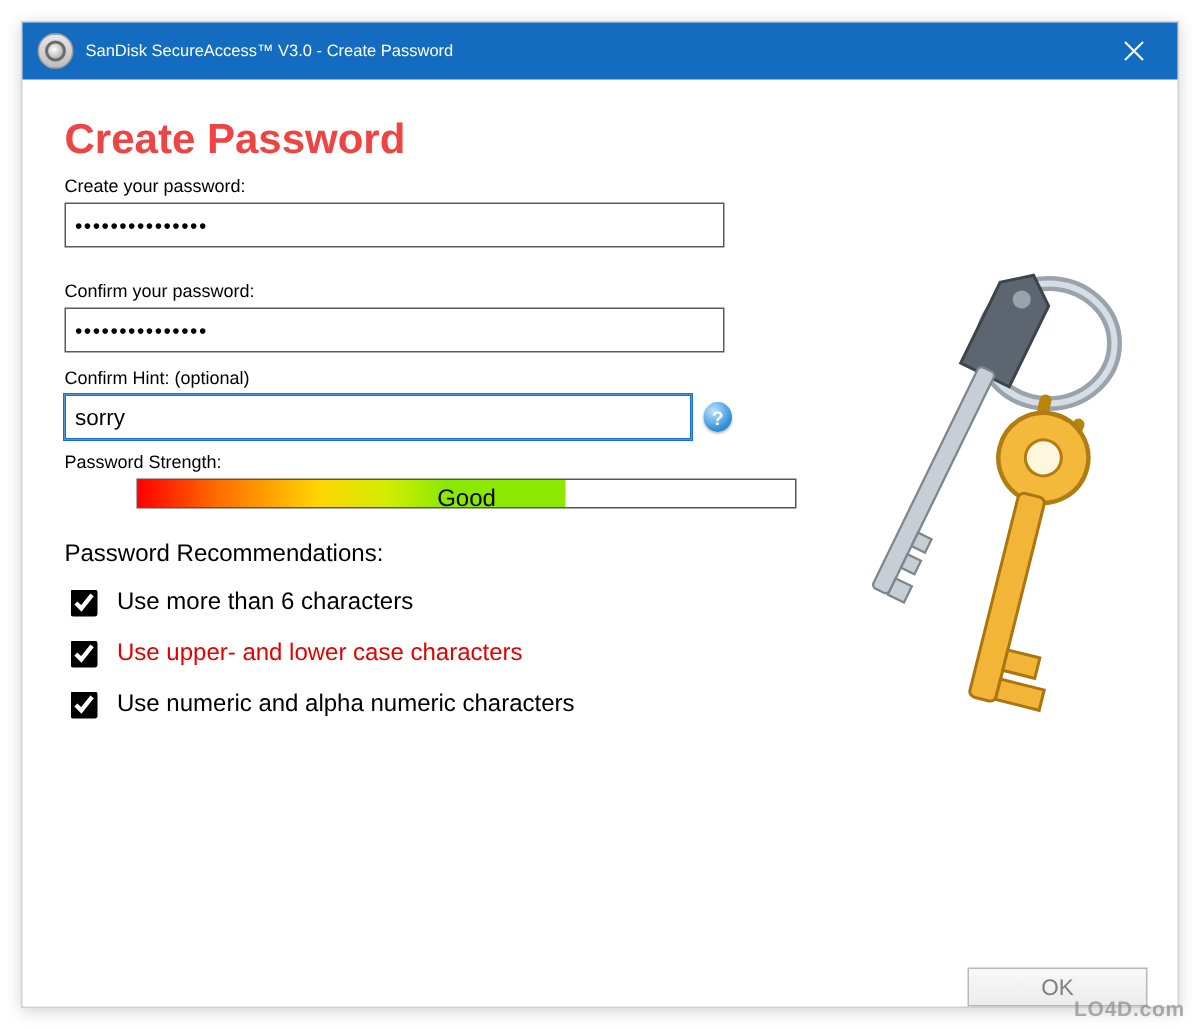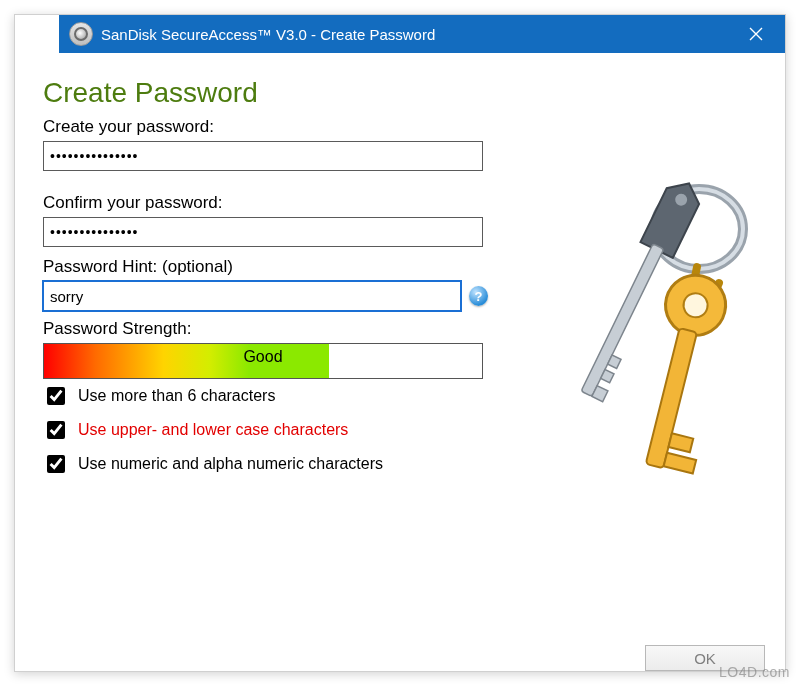--- a/index.html
+++ b/index.html
@@ -23,23 +23,22 @@
     box-shadow: 0 2px 10px rgba(0,0,0,0.18);
     background: #fff;
   }
   .titlebar {
     height: 38px;
     background: #136cbf;
     color: #fff;
     display: flex;
     align-items: center;
     padding: 0 6px 0 6px;
-    font-size: 15px;
+    font-size: 11px;
     font-weight: 400;
-    margin-left: 44px;
   }
   .titlebar .app-icon {
     width: 24px; height: 24px;
     background: linear-gradient(#e6e6e6,#bfbfbf);
     border-radius: 50%;
     margin: 0 8px 0 4px;
     display: inline-flex;
     align-items: center;
     justify-content: center;
     border: 1px solid #9a9a9a;
@@ -58,29 +57,29 @@
     font-size: 16px; font-weight: 300;
     cursor: default;
   }
   .content {
     padding: 18px 28px 10px 28px;
     position: relative;
     height: calc(100% - 38px);
   }
   h1.page-heading {
     font-size: 28px;
-    font-weight: 400;
+    font-weight: 700;
     margin: 6px 0 4px 0;
-    color: #4d7c0f;
+    color: #ef4444;
   }
   .form-col {
     width: 445px;
   }
   .field-label {
-    font-size: 17px;
+    font-size: 12px;
     color: #000;
     margin-top: 8px;
     margin-bottom: 4px;
   }
   .pw-input {
     width: 440px;
     height: 30px;
     border: 1px solid #5a5a5a;
     padding: 0 6px;
     font-size: 14px;
@@ -107,25 +106,26 @@
     color: #fff;
     font-weight: 700;
     font-size: 13px;
     display: inline-flex;
     align-items: center;
     justify-content: center;
     box-shadow: 0 1px 2px rgba(0,0,0,0.3);
   }
   .strength-bar {
     width: 440px;
-    height: 36px;
+    height: 20px;
     border: 1px solid #555;
     position: relative;
     margin-top: 4px;
     background: #fff;
+    margin-left: 48px;
   }
   .strength-fill {
     position: absolute;
     left:0; top:0; bottom:0;
     width: 65%;
     background: linear-gradient(to right, #ff0000 0%, #ff6a00 18%, #ffd400 42%, #d4ed00 58%, #8be900 72%);
   }
   .strength-text {
     position: absolute;
     left: 0; right: 0;
@@ -176,21 +176,21 @@
     height: 320px;
     pointer-events: none;
   }
   .watermark {
     position: absolute;
     right: 10px;
     bottom: 6px;
     font-size: 14px;
     color: rgba(130,130,130,0.65);
     letter-spacing: 0.5px;
-    font-weight: 400;
+    font-weight: 700;
   }
   .gap { height: 14px; }
 </style>
 </head>
 <body>
 
 <div class="outer-frame">
 
   <div class="titlebar">
     <span class="app-icon"></span>
@@ -209,32 +209,33 @@
     <div class="form-col">
 
       <div class="field-label">Create your password:</div>
       <input class="pw-input" type="text" value="•••••••••••••••" style="">
 
       <div class="gap"></div>
 
       <div class="field-label">Confirm your password:</div>
       <input class="pw-input" type="text" value="•••••••••••••••" style="">
 
-      <div class="field-label" style="margin-top:10px">Password Hint: (optional)</div>
+      <div class="field-label" style="margin-top:10px">Confirm Hint: (optional)</div>
       <div class="hint-row">
         <input class="hint-input" type="text" value="sorry" style="">
         <span class="help-icon">?</span>
       </div>
 
       <div class="field-label" style="">Password Strength:</div>
       <div class="strength-bar">
         <div class="strength-fill" style="width: 65%;"></div>
         <div class="strength-text">Good</div>
       </div>
 
+      <div class="recs-title">Password Recommendations:</div>
 
       <div class="rec-row">
         <input type="checkbox" checked="" style="">
         <span>Use more than 6 characters</span>
       </div>
       <div class="rec-row unmet">
         <input type="checkbox" checked="" style="">
         <span>Use upper- and lower case characters</span>
       </div>
       <div class="rec-row">

